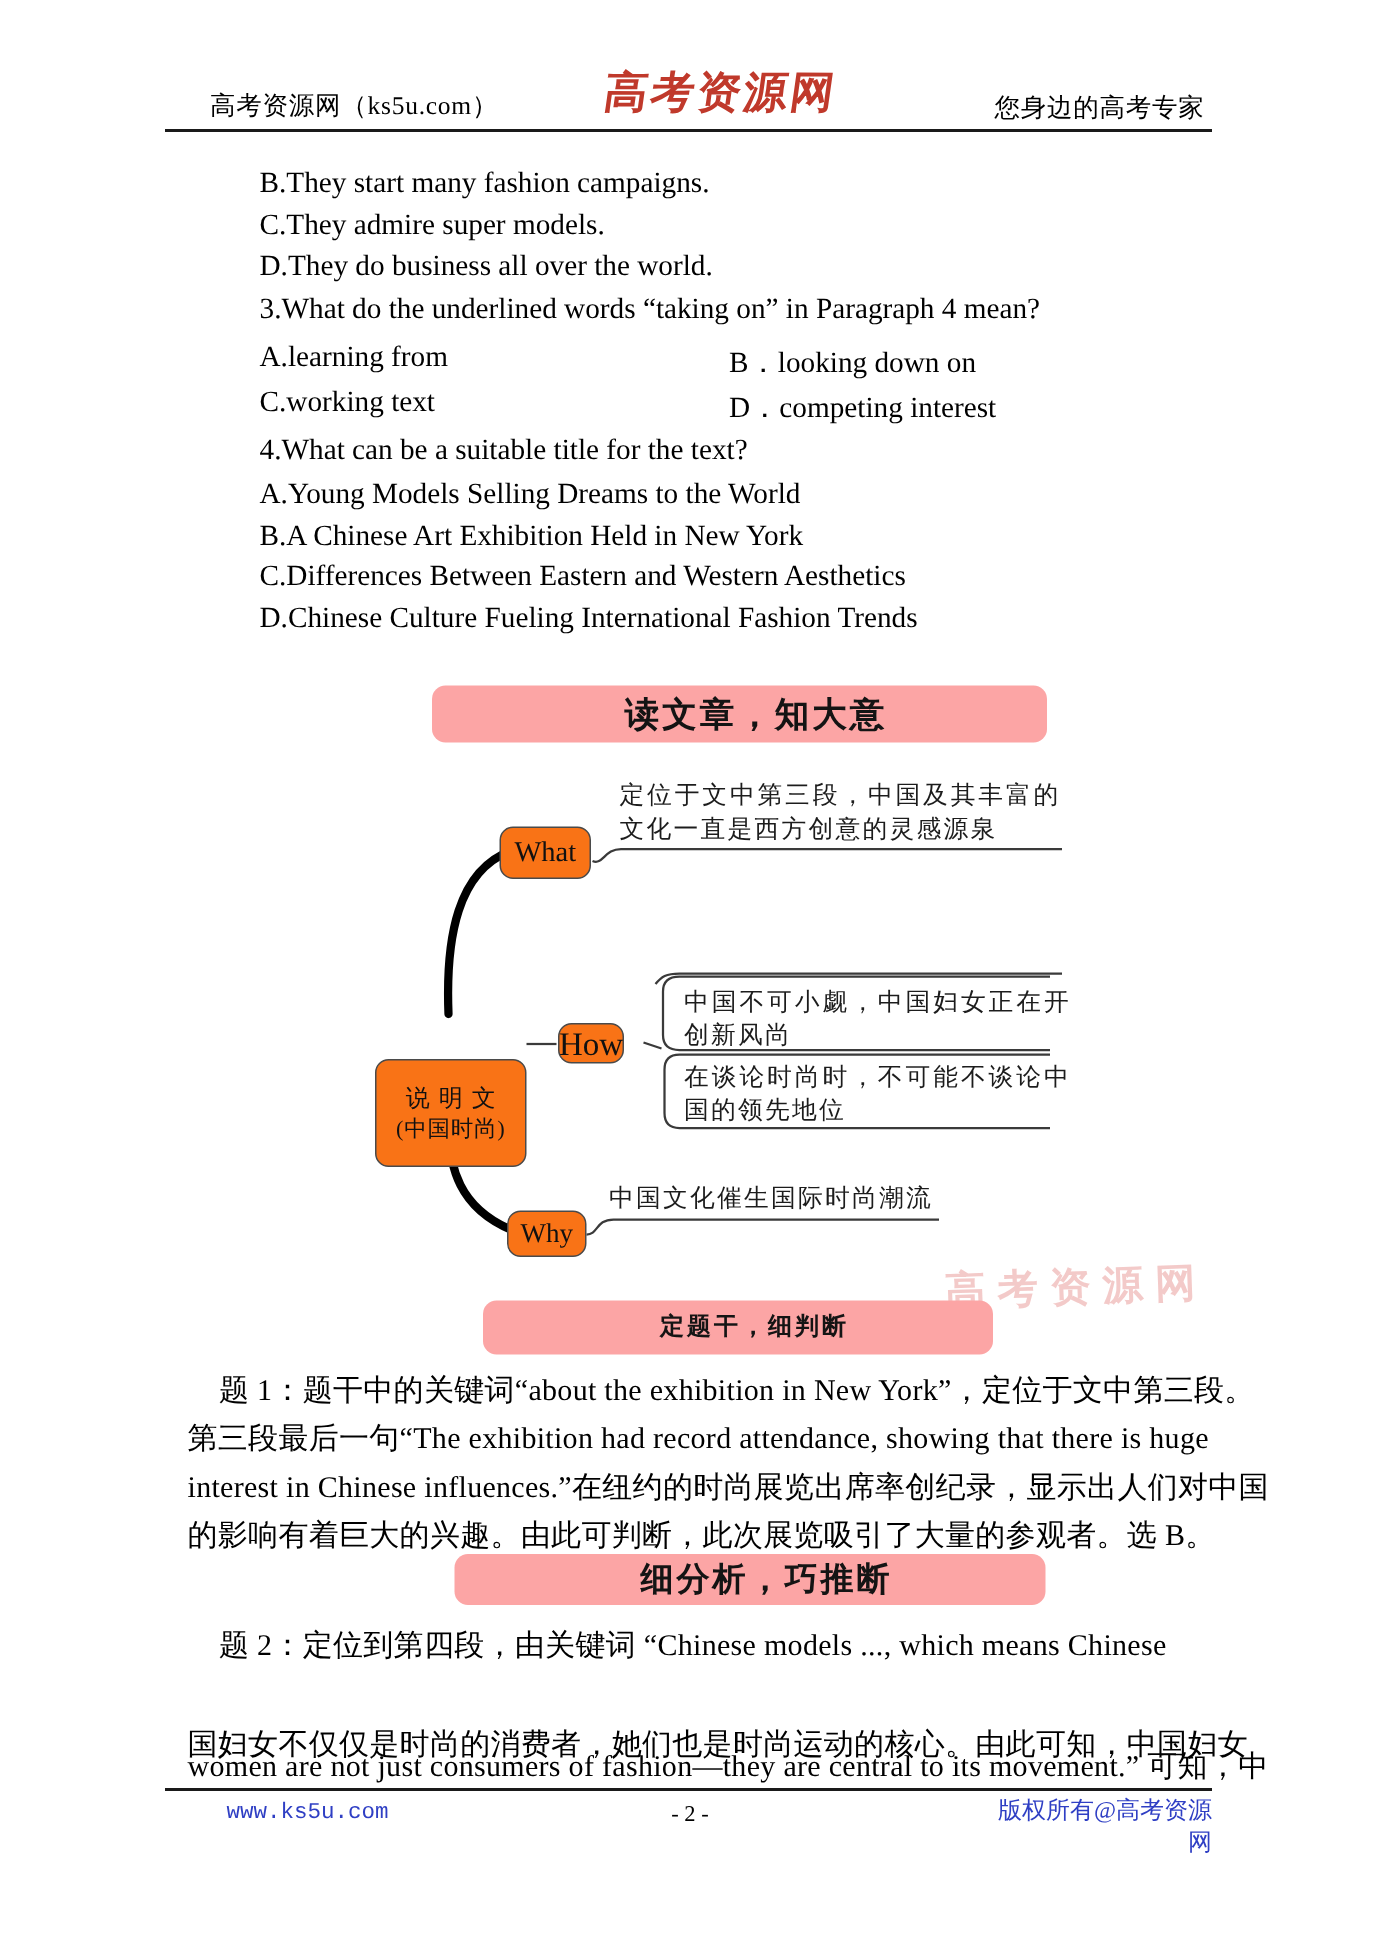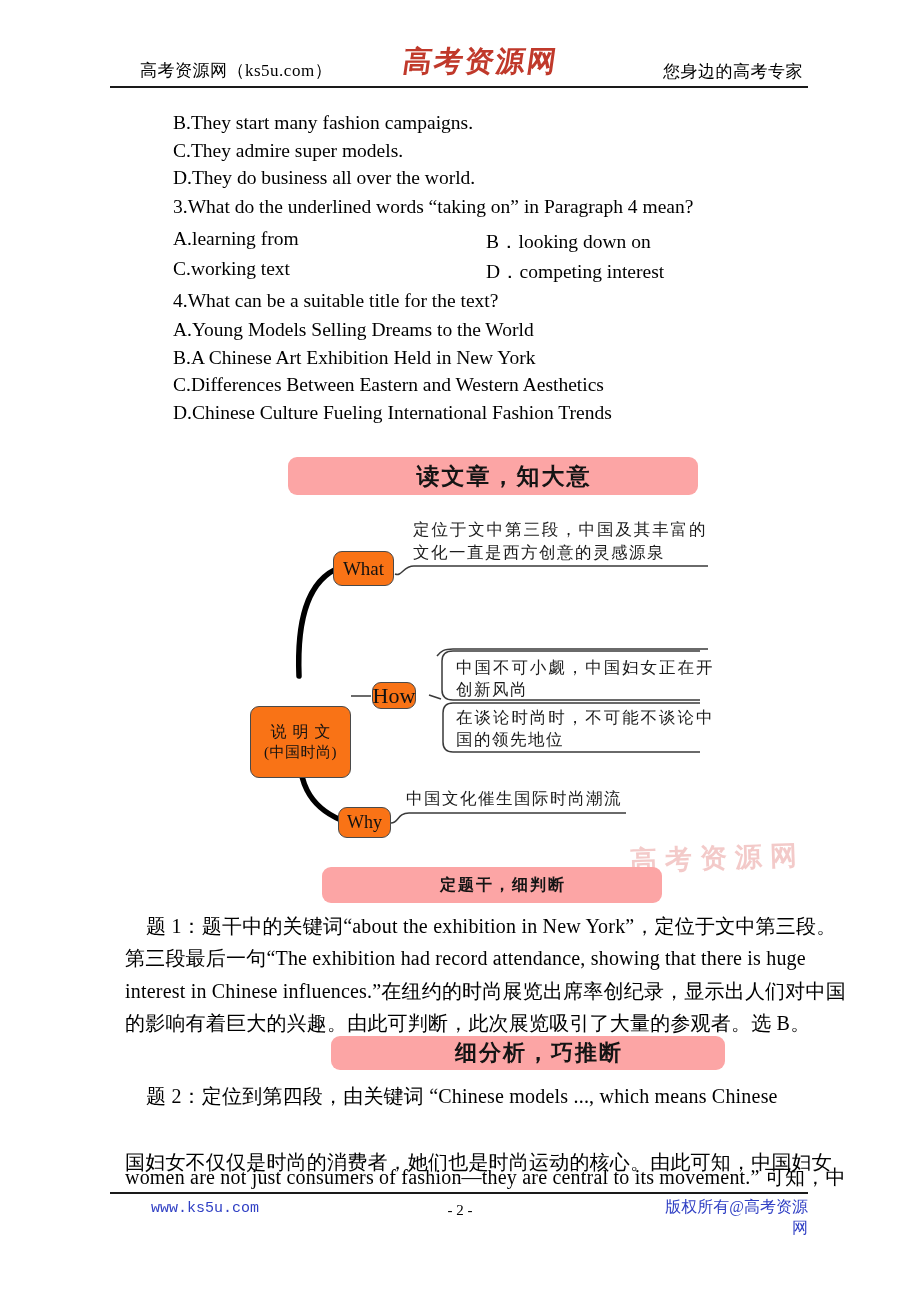--- a/index.html
+++ b/index.html
@@ -17,21 +17,21 @@
   
   .qline { position:absolute; left:173px; font-size:19.5px; white-space:nowrap; }
   .qcol2 { left:486px; }
   
   .banner {
     position:absolute; background:#fca5a5; border-radius:9px; text-align:center;
     font-family:"Liberation Sans","DejaVu Sans",sans-serif; font-weight:bold; color:#141414;padding-left:22px;
   }
   .banner-read    { left:288px; top:457px; width:388px; height:38px; line-height:38px; font-size:23px; letter-spacing:2px; }
   .banner-locate  { left:322px; top:867px; width:318px; height:36px; line-height:36px; font-size:16px; letter-spacing:2px; }
-  .banner-analyze { left:303px; top:1036px; width:372px; height:34px; line-height:34px; font-size:22px; letter-spacing:2px;margin-left:28px; }
+  .banner-analyze { left:303px; top:1036px; width:372px; height:34px; line-height:34px; font-size:22px; letter-spacing:2px; }
   
   .mm-svg { position:absolute; left:0; top:0; width:920px; height:1302px; pointer-events:none; }
   .mnode {
     position:absolute; background:#f97316; border:1.4px solid #4a4a4a; border-radius:9px;
     display:flex; flex-direction:column; align-items:center; justify-content:center;
     font-size:19px; color:#111; box-sizing:border-box;
   }
   .mnode-root { left:250px; top:676px; width:101px; height:72px; font-size:16px;margin-top:30px; }
   .mnode-root .l1 { letter-spacing:6px; text-indent:6px; }
   .mnode-root .l2 { font-size:15px; letter-spacing:.5px; }

